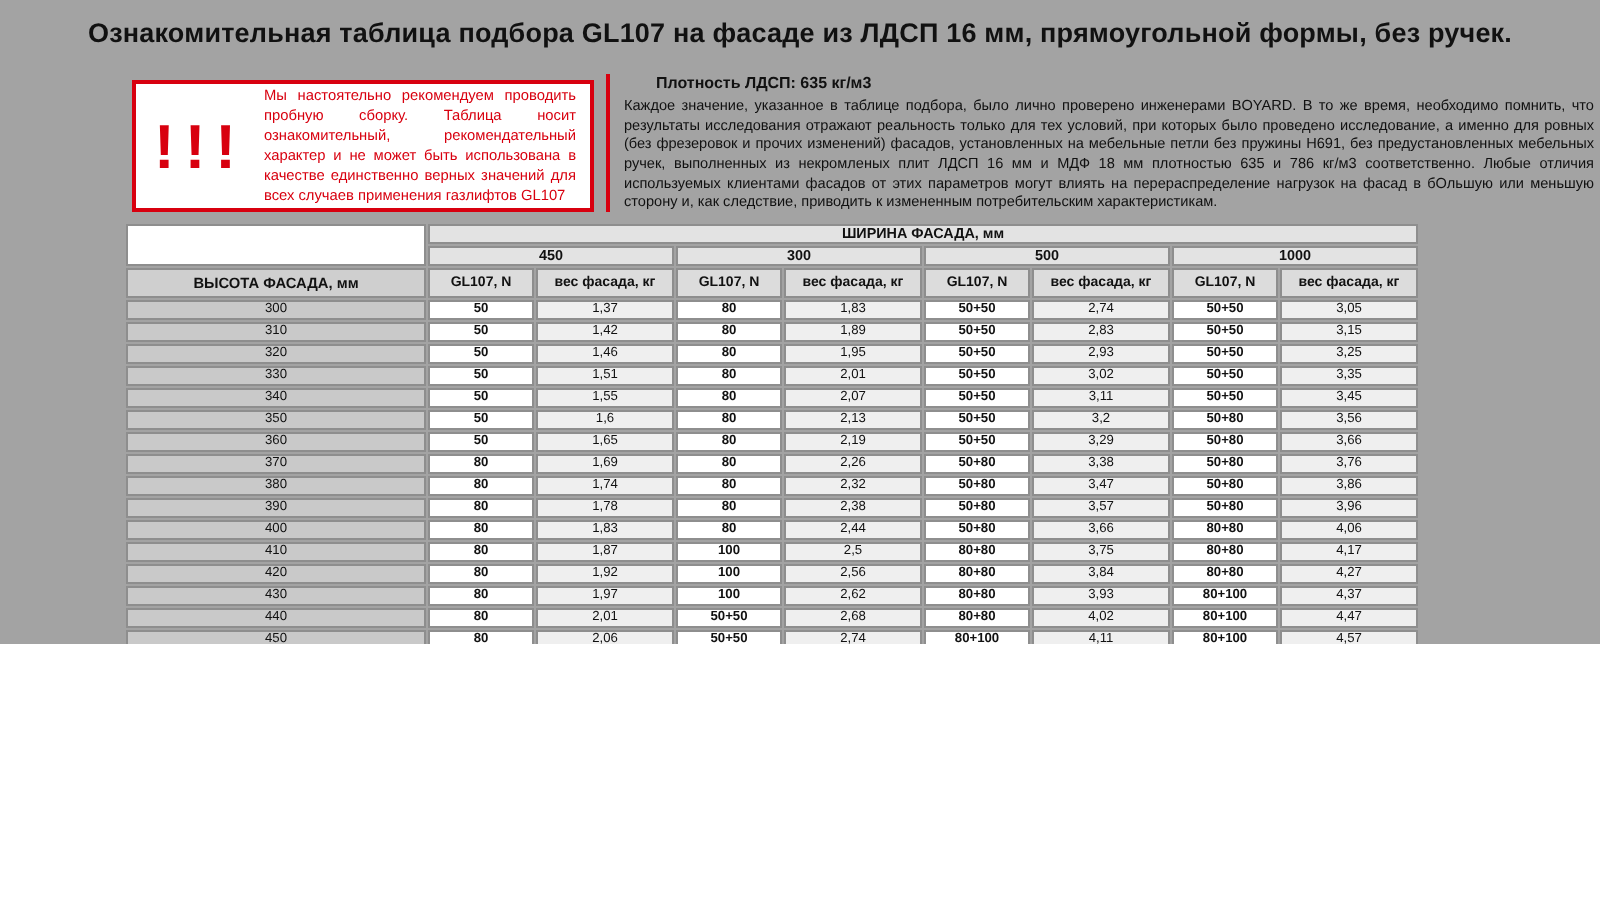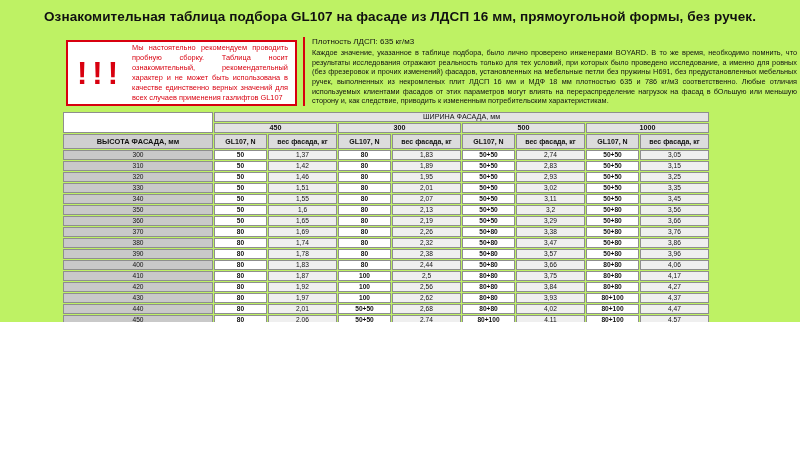--- a/index.html
+++ b/index.html
@@ -1,43 +1,43 @@
 <!DOCTYPE html>
 <html style="--red: #d8000f;"><head>
 <meta charset="utf-8">
 <style>
   * { margin:0; padding:0; box-sizing:border-box; }
   html,body { background:#ffffff; }
   body { font-family:"Liberation Sans", sans-serif; color:#111; }
-  .page { position:relative; width:800px; height:322px; background:#bef264; overflow:hidden; }
+  .page { position:relative; width:800px; height:322px; background:#a3a3a3; overflow:hidden; }
 
   .title { position:absolute; top:9px; left:0; width:100%; text-align:center;
            font-size:13.5px; font-weight:bold; letter-spacing:.1px; }
 
   
   .warnbox { position:absolute; left:66px; top:40px; width:231px; height:66px;
              border:2px solid var(--red,#d8000f); display:flex; align-items:center;
              gap:9px; padding:4px 7px; background:#fff; }
   .bangs { color:var(--red,#d8000f); font-size:31px; font-weight:800; letter-spacing:5px;
            line-height:1; padding-left:2px; flex:0 0 auto; }
   .warntext { color:var(--red,#d8000f); font-size:7.4px; line-height:1.33; text-align:justify; }
 
   
   .info { position:absolute; left:303px; top:37px; width:494px; border-left:2.5px solid var(--red,#d8000f);
           padding-left:7px; }
-  .density { font-size:8px; font-weight:normal; margin-bottom:2px; }
+  .density { font-size:8px; font-weight:bold; margin-bottom:2px;margin-left:16px; }
   .infobody { font-size:7.3px; line-height:1.32; text-align:justify; }
 
   
   .tblwrap { position:absolute; left:62px; top:111px; }
   table { border-collapse:separate; border-spacing:1px; table-layout:fixed; }
   td { border:1px solid #8e8e8e; text-align:center; vertical-align:middle;
        font-size:6.6px; line-height:8px; height:8px; padding:0 1px; overflow:hidden; white-space:nowrap; }
   td.corner  { background:#ffffff; }
-  td.h1      { background:#e3e3e3; font-weight:normal; font-size:7.2px; height:9px; }
+  td.h1      { background:#e3e3e3; font-weight:bold; font-size:7.2px; height:9px; }
   td.h2      { background:#e3e3e3; font-weight:bold; font-size:7.2px; height:10px; }
   td.h3hdr   { background:#cfcfcf; font-weight:bold; font-size:7.4px; height:13px; line-height:13px;margin-top:37px; }
   td.h3      { background:#dcdcdc; font-weight:bold; font-size:7px; height:13px; line-height:13px; }
   td.hcell   { background:#c9c9c9; }
   td.gl      { background:#ffffff; font-weight:bold; }
   td.wt      { background:#efefef; }
   td.absent  { border:none; background:transparent; }
 </style>
 </head>
 <body>

